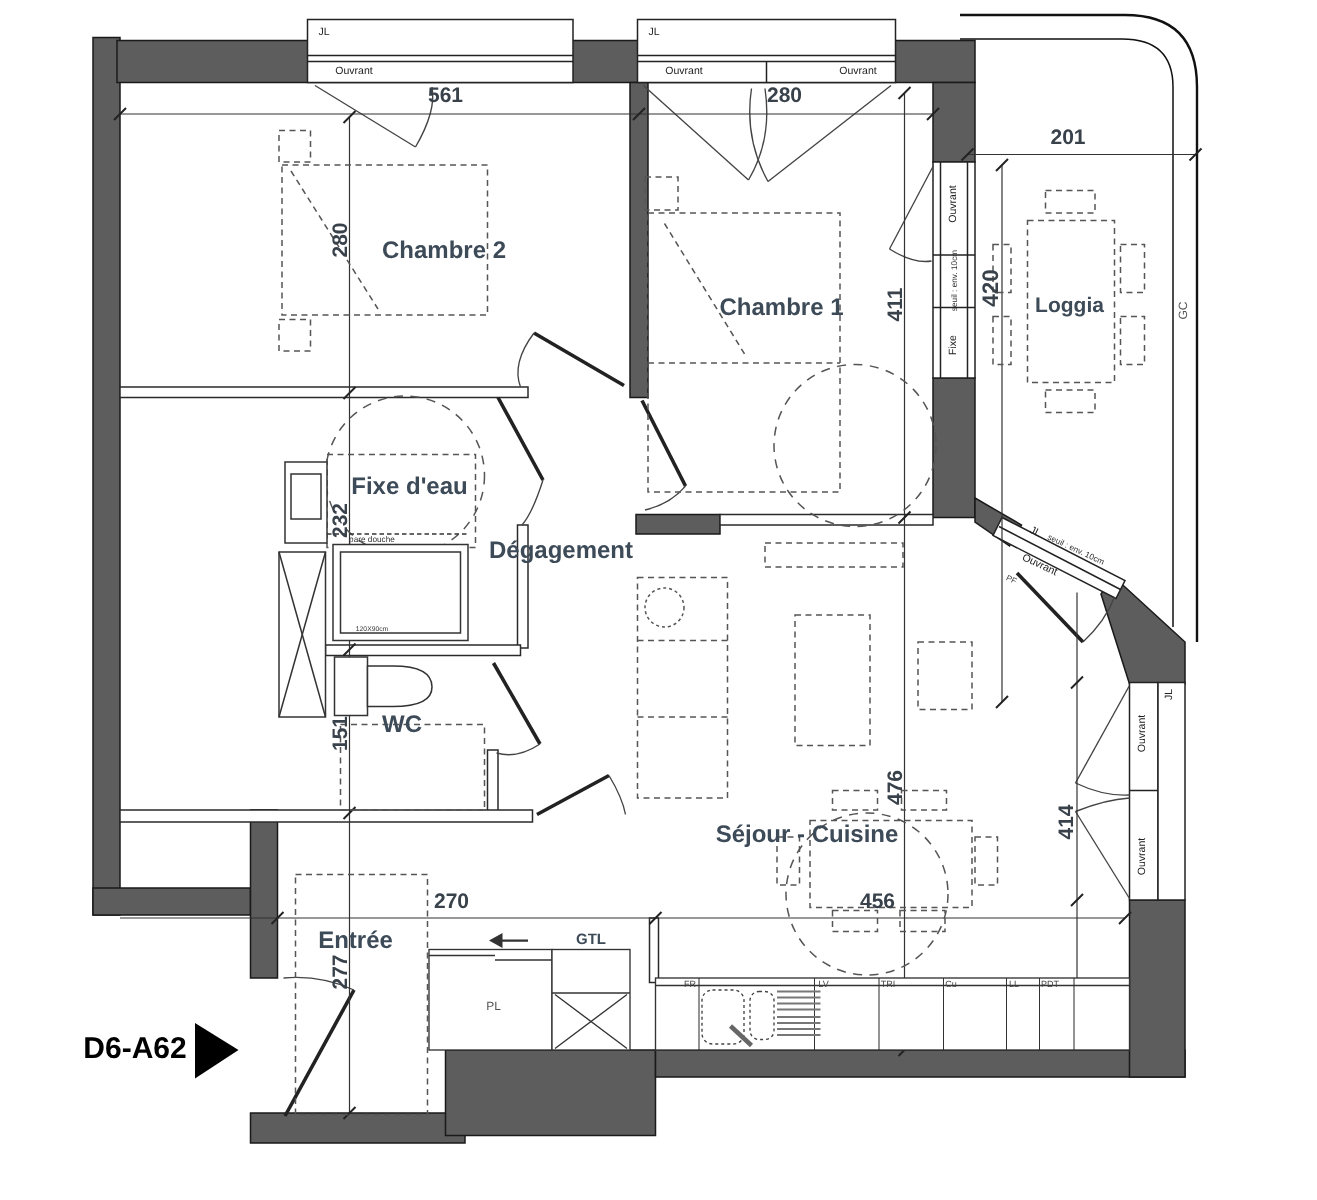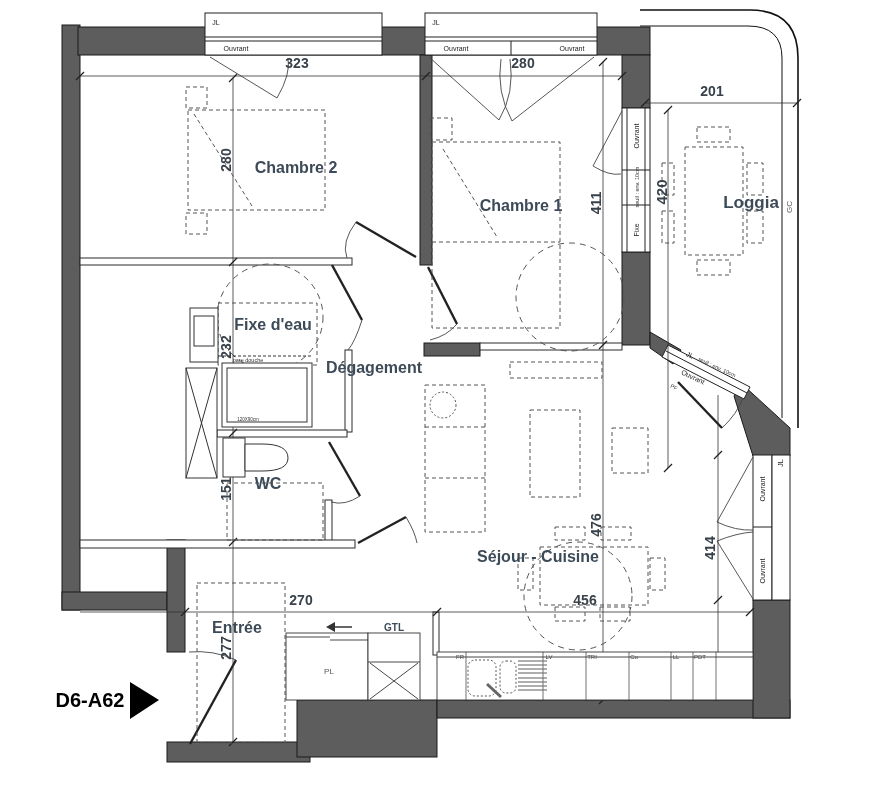--- a/index.html
+++ b/index.html
@@ -261,29 +261,29 @@
       <line x1="352" y1="627" x2="328" y2="627"></line>
       <polygon points="326,627 335,622 335,632" fill="#333" stroke="none"></polygon>
     </g>
   </g>
 
   <polygon points="130,682 130,719 159,700" fill="#000"></polygon>
 </svg>
 
 <div class="lbl" style="left:296px;top:168px">Chambre 2</div>
 <div class="lbl" style="left:521px;top:206px">Chambre 1</div>
-<div class="lbl" style="left:751px;top:203px;font-size:17px">Loggia</div>
+<div class="lbl" style="left:713px;top:203px;font-size:14px">Loggia</div>
 <div class="lbl" style="left:273px;top:325px">Fixe d'eau</div>
 <div class="lbl" style="left:374px;top:368px">Dégagement</div>
 <div class="lbl" style="left:268px;top:484px">WC</div>
 <div class="lbl" style="left:538px;top:557px">Séjour - Cuisine</div>
 <div class="lbl" style="left:237px;top:628px">Entrée</div>
 <div class="lbl unit" style="left:90px;top:700px">D6-A62</div>
 
-<div class="lbl dim" style="left:297px;top:63px">323</div>
+<div class="lbl dim" style="left:297px;top:63px">561</div>
 <div class="lbl dim" style="left:523px;top:63px">280</div>
 <div class="lbl dim" style="left:712px;top:91px">201</div>
 <div class="lbl dim" style="left:585px;top:600px">456</div>
 <div class="lbl dim" style="left:301px;top:600px">270</div>
 <div class="lbl dim rot" style="left:226px;top:160px">280</div>
 <div class="lbl dim rot" style="left:226px;top:347px">232</div>
 <div class="lbl dim rot" style="left:226px;top:489px">151</div>
 <div class="lbl dim rot" style="left:226px;top:648px">277</div>
 <div class="lbl dim rot" style="left:661px;top:192px;font-size:15px">420</div>
 <div class="lbl dim rot" style="left:596px;top:203px">411</div>

